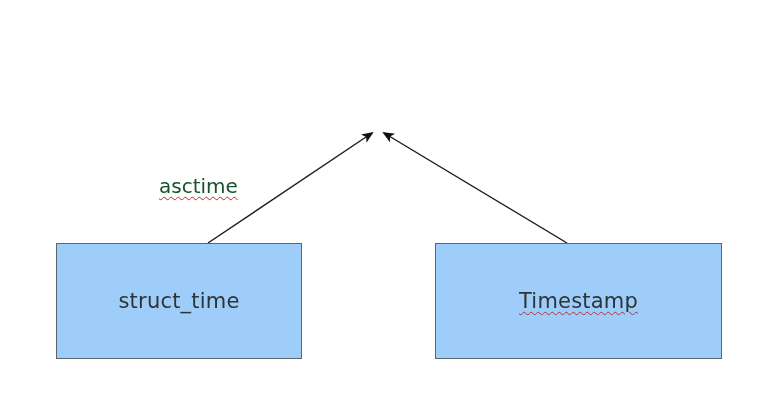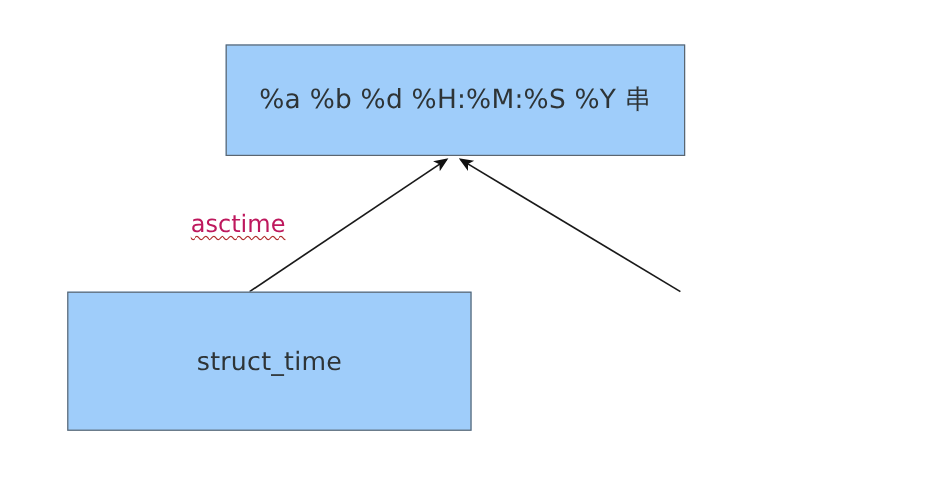--- a/index.html
+++ b/index.html
@@ -43,33 +43,33 @@
     top: 37px;
     width: 383px;
     height: 93px;
   }
   #node-format .node-label {
     font-size: 22px;
   }
   #node-struct-time {
     left: 56px;
     top: 243px;
-    width: 337px;
+    width: 246px;
     height: 116px;
   }
   #node-timestamp {
     left: 435px;
     top: 243px;
     width: 287px;
     height: 116px;
   }
   .edge-label {
     position: absolute;
     font-size: 20px;
-    color: #be185d;
+    color: #14532d;
     white-space: nowrap;
     text-decoration: underline wavy #b03030;
     text-decoration-thickness: 1px;
     text-underline-offset: 3px;
   }
   #edge-label-asctime {
     left: 159px;
     top: 174px;
   }
   #edge-label-ctime {
@@ -98,25 +98,25 @@
       <marker id="arrow-ctime" markerWidth="12" markerHeight="12" refX="10" refY="5" orient="auto" markerUnits="userSpaceOnUse">
         <path d="M0,0 L12,5 L0,10 L3,5 Z" fill="#111111"></path>
       </marker>
     </defs>
 
     <line x1="208" y1="243" x2="372" y2="133" stroke="#1a1a1a" stroke-width="1.4" marker-end="url(#arrow-asctime)"></line>
 
     <line x1="567" y1="243" x2="384" y2="133" stroke="#1a1a1a" stroke-width="1.4" marker-end="url(#arrow-ctime)"></line>
   </svg>
 
-  <div class="node" id="node-format">
-    <span class="node-label">%a %b %d %H:%M:%S %Y 串</span>
-  </div>
 
   <div class="node" id="node-struct-time">
     <span class="node-label">struct_time</span>
   </div>
 
+  <div class="node" id="node-timestamp">
+    <span class="node-label spell">Timestamp</span>
+  </div>
 
   <div class="edge-label" id="edge-label-asctime">asctime</div>
 
 
 </div>
 
 </body></html>

